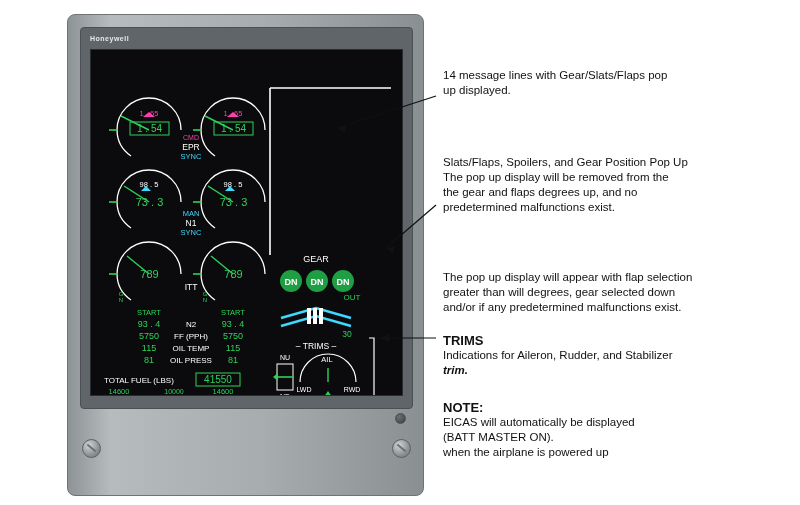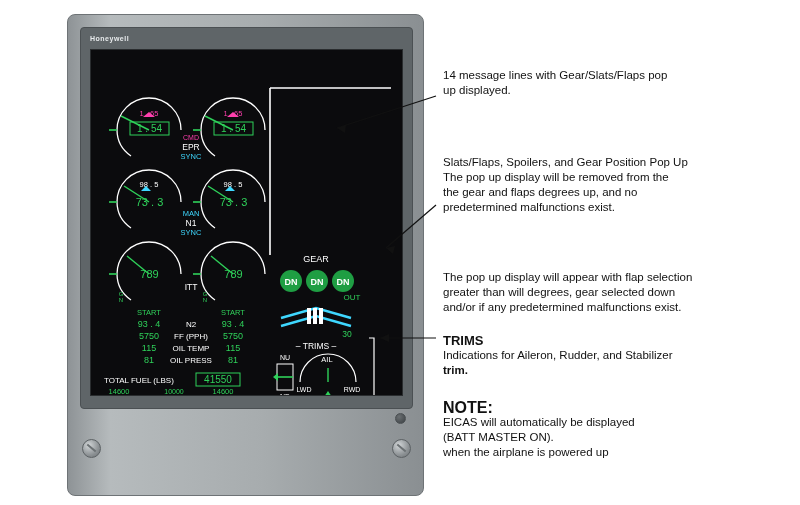--- a/index.html
+++ b/index.html
@@ -253,21 +253,21 @@
 
 <div class="callout" id="c3">
   <div>The pop up display will appear with flap selection</div>
   <div>greater than will degrees, gear selected down</div>
   <div>and/or if any predetermined malfunctions exist.</div>
 </div>
 
 <div class="callout" id="c4">
   <div class="title" style="font-size:13px;">TRIMS</div>
   <div>Indications for Aileron, Rudder, and Stabilizer</div>
-  <div style="font-weight:bold;">trim.</div>
+  <div style="font-weight:bold;font-style:italic;">trim.</div>
 </div>
 
 <div class="callout" id="c5">
-  <div class="title" style="font-size:16px;">NOTE:</div>
+  <div class="title" style="font-size:13px;">NOTE:</div>
   <div>EICAS will automatically be displayed</div>
   <div>(BATT MASTER ON).</div>
   <div>when the airplane is powered up</div>
 </div>
 
 </body></html>

